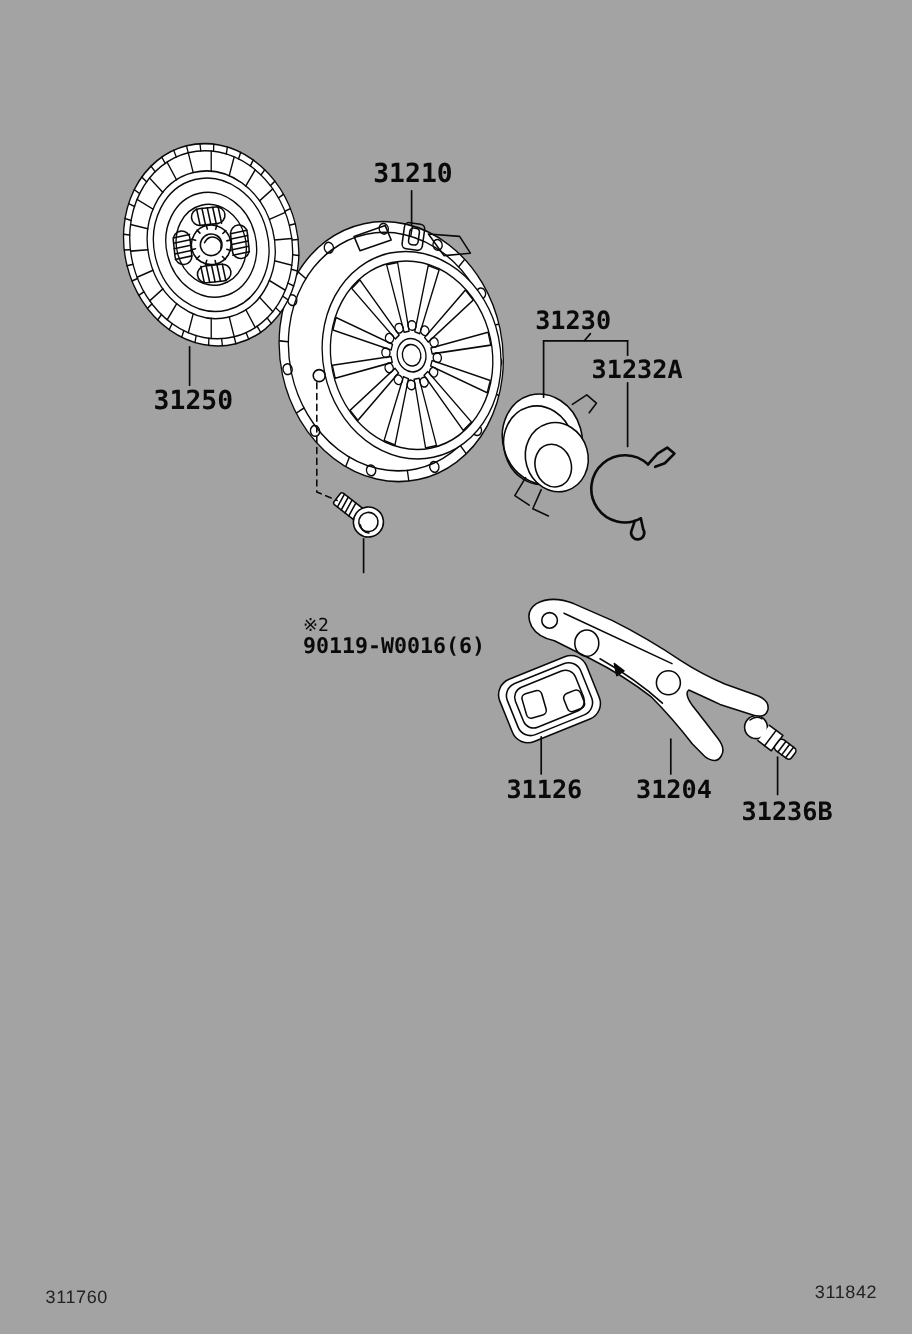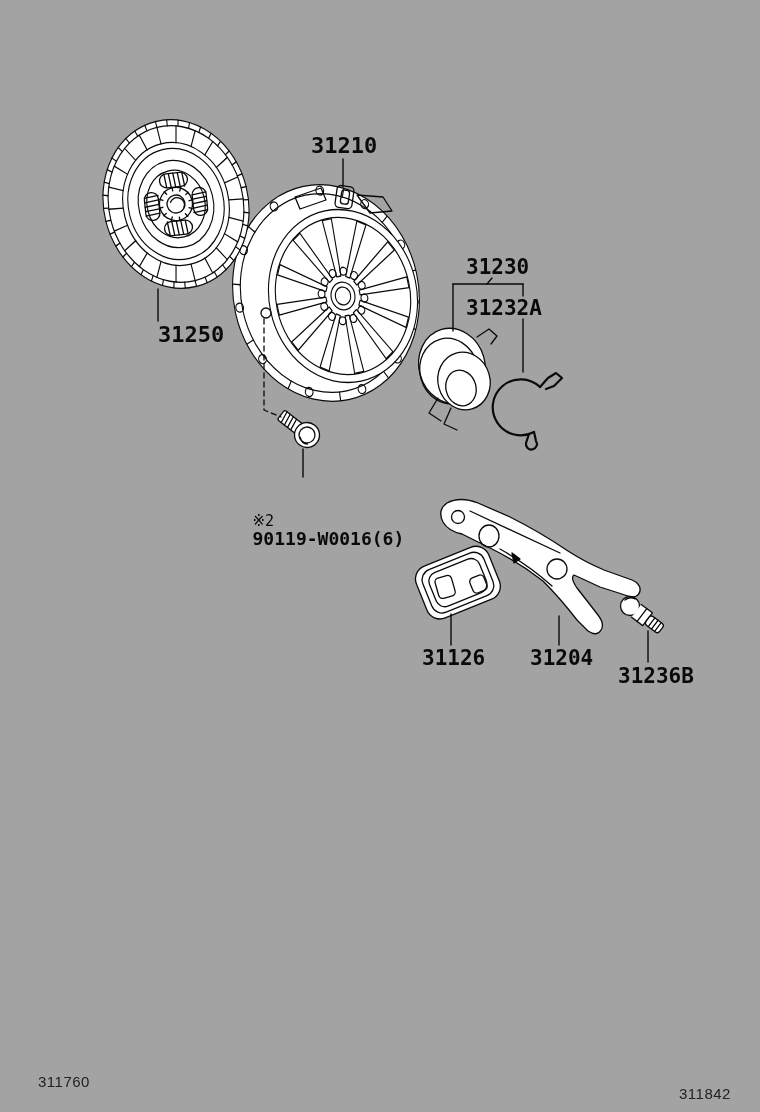--- a/index.html
+++ b/index.html
@@ -323,29 +323,29 @@
         <path d="M 648,631 L 648,662"></path>
       </g>
       <g>
         <circle cx="266" cy="313" r="5"></circle>
         <path d="M 264,319 L 264,410 L 281,417" stroke-dasharray="5 4"></path>
       </g>
     </g>
   </svg>
 
   <div class="plabel lbl-large" style="left:311px;top:135px;">31210</div>
-  <div class="plabel lbl-large" style="left:128px;top:324px;margin-left:30px;">31250</div>
-  <div class="plabel" style="left:466px;top:257px;">31230</div>
-  <div class="plabel" style="left:466px;top:298px;">31232A</div>
+  <div class="plabel lbl-large" style="left:128px;top:324px;">31250</div>
+  <div class="plabel" style="left:446px;top:257px;">31230</div>
+  <div class="plabel" style="left:493px;top:298px;">31232A</div>
   <div class="plabel" style="left:422px;top:648px;">31126</div>
   <div class="plabel" style="left:530px;top:648px;">31204</div>
   <div class="plabel" style="left:618px;top:666px;">31236B</div>
 
   <div class="callout-line" style="left:214px;top:498px;">
     <span class="callout-marker">※2</span>
     <span class="callout-part">90119-W0016(6)</span>
   </div>
 
 
   <div class="footer-code" style="left:38px;top:1074px;">311760</div>
-  <div class="footer-code" style="left:679px;top:1070px;margin-top:16px;">311842</div>
+  <div class="footer-code" style="left:679px;top:1070px;">311842</div>
 
 </div>
 
 </body></html>

